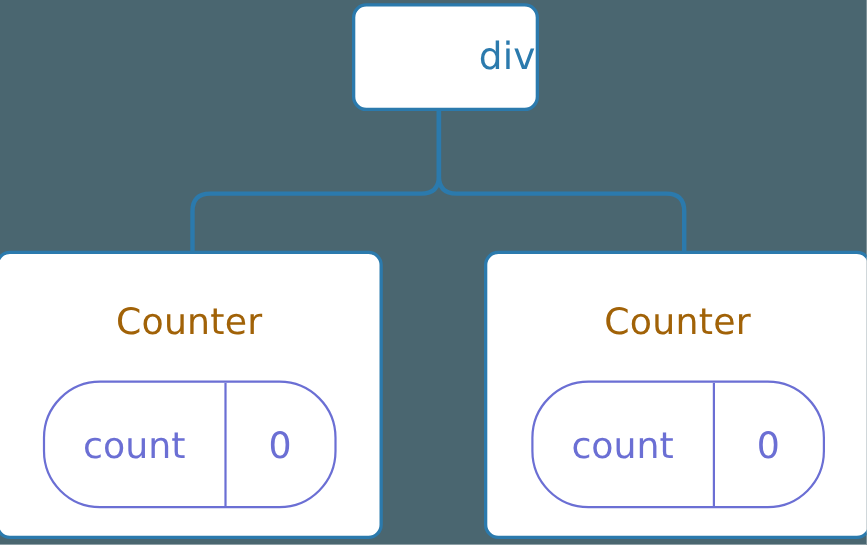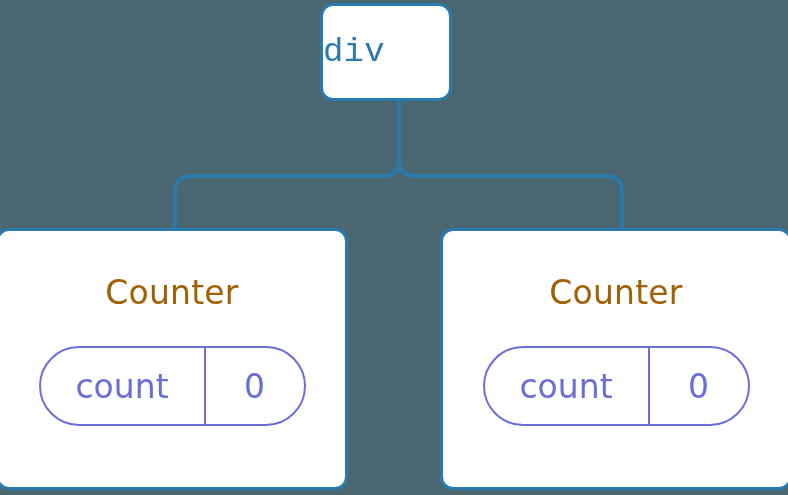--- a/index.html
+++ b/index.html
@@ -38,26 +38,25 @@
     background: #ffffff;
     border: 3px solid #2b7aad;
     border-radius: 13px;
     z-index: 2;
   }
 
   
   #node-div {
     left: 320px;
     top: 3px;
-    width: 132px;
+    width: 170px;
     height: 98px;
     display: flex;
     align-items: center;
-    justify-content: flex-start;
-    font-family: Liberation Mono, monospace;
+    justify-content: flex-end;
   }
   .root-label {
     font-size: 34px;
     color: #2b7aad;
     letter-spacing: 0.2px;
     line-height: 1;
   }
 
   
   .component-node {
@@ -82,21 +81,21 @@
     color: #a16207;
     letter-spacing: 0.2px;
     line-height: 1;
   }
 
   
   .state-pill {
     margin-top: 37px;
     box-sizing: border-box;
     width: 267px;
-    height: 80px;
+    height: 116px;
     border: 2px solid #6b6fd4;
     border-radius: 52px;
     display: flex;
     align-items: stretch;
     overflow: hidden;
   }
   .state-key {
     flex: 0 0 62%;
     display: flex;
     align-items: center;

